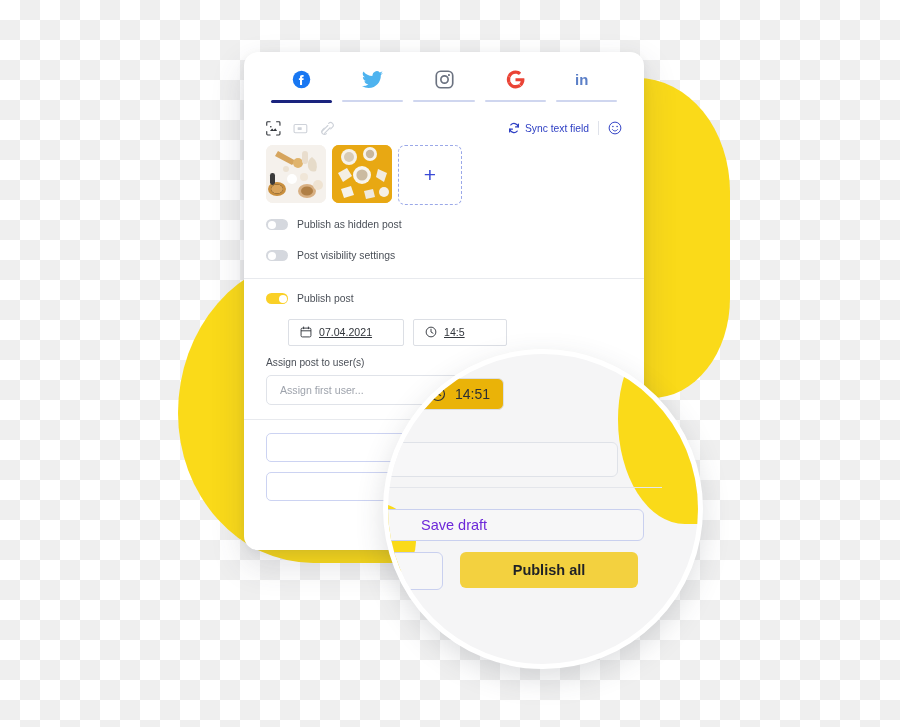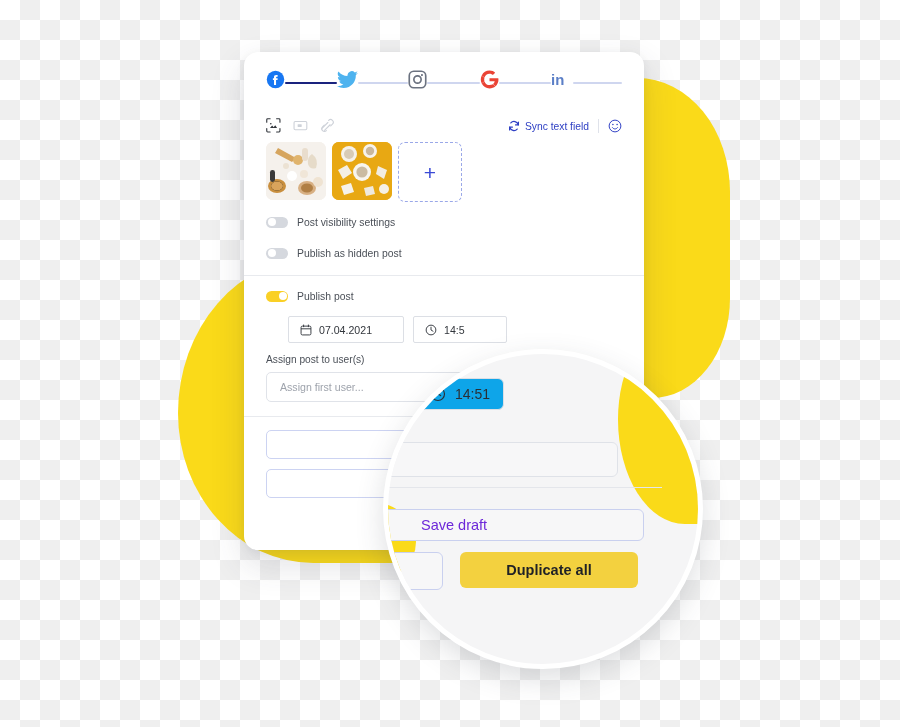--- a/index.html
+++ b/index.html
@@ -62,21 +62,21 @@
 
   
   .tabs {
     display: flex;
     padding: 14px 22px 0 22px;
     gap: 0;
   }
   .tab {
     flex: 1;
     display: flex;
-    flex-direction: row;
+    flex-direction: column;
     align-items: center;
     padding-bottom: 4px;
     cursor: pointer;
   }
   .tab-icon {
     height: 26px;
     display: flex;
     align-items: center;
     justify-content: center;
     margin-bottom: 8px;
@@ -218,20 +218,21 @@
     border-radius: 2px;
     height: 25px;
     display: flex;
     align-items: center;
     gap: 7px;
     padding: 0 11px;
     font-size: 10.6px;
     color: #32363c;
     background: #fff;
     cursor: pointer;
+    text-decoration: underline;
   }
   .pill-date { min-width: 92px; }
   .pill-time { min-width: 70px; }
 
   .assign-label {
     padding: 11px 22px 0 22px;
     font-size: 10.2px;
     color: #4b5058;
   }
   .assign-input {
@@ -299,21 +300,21 @@
     height: 80px;
     border-radius: 0 45px 45px 0 / 0 40px 40px 0;
   }
   .lens-time-pill {
     position: absolute;
     left: 28px;
     top: 24px;
     height: 30px;
     border: 1px solid #dcdfe5;
     border-radius: 6px;
-    background: #0ea5e9;
+    background: #eab308;
     display: flex;
     align-items: center;
     gap: 9px;
     padding: 0 13px;
     font-size: 14px;
     color: #2b2f35;
     cursor: pointer;
   }
   .lens-input {
     position: absolute;
@@ -522,25 +523,25 @@
           <path d="M9 44 l10 -3 l3 9 l-10 3z" fill="#f6f2e9"></path>
           <path d="M32 46 l9 -2 l2 8 l-9 2z" fill="#efe9dd"></path>
           <circle cx="52" cy="47" r="5" fill="#f5f0e6"></circle>
         </svg>
       </div>
       <div class="add-media">+</div>
     </div>
 
     <div class="toggle-row">
       <span class="switch"></span>
-      <span class="toggle-label">Post visibility settings</span>
+      <span class="toggle-label">Publish as hidden post</span>
     </div>
     <div class="toggle-row">
       <span class="switch"></span>
-      <span class="toggle-label">Publish as hidden post</span>
+      <span class="toggle-label">Post visibility settings</span>
     </div>
 
     <div class="hr"></div>
 
     <div class="toggle-row">
       <span class="switch on"></span>
       <span class="toggle-label">Publish post</span>
     </div>
 
     <div class="field-row">
@@ -590,17 +591,17 @@
           </svg>
         </span>
         <span>14:51</span>
       </div>
 
       <div class="lens-input"></div>
       <div class="lens-hr"></div>
 
       <div class="lens-ghost">Save draft</div>
       <div class="lens-ghost-2"></div>
-      <div class="lens-primary">Duplicate all</div>
+      <div class="lens-primary">Publish all</div>
     </div>
   </div>
 
 </div>
 
 </body></html>

